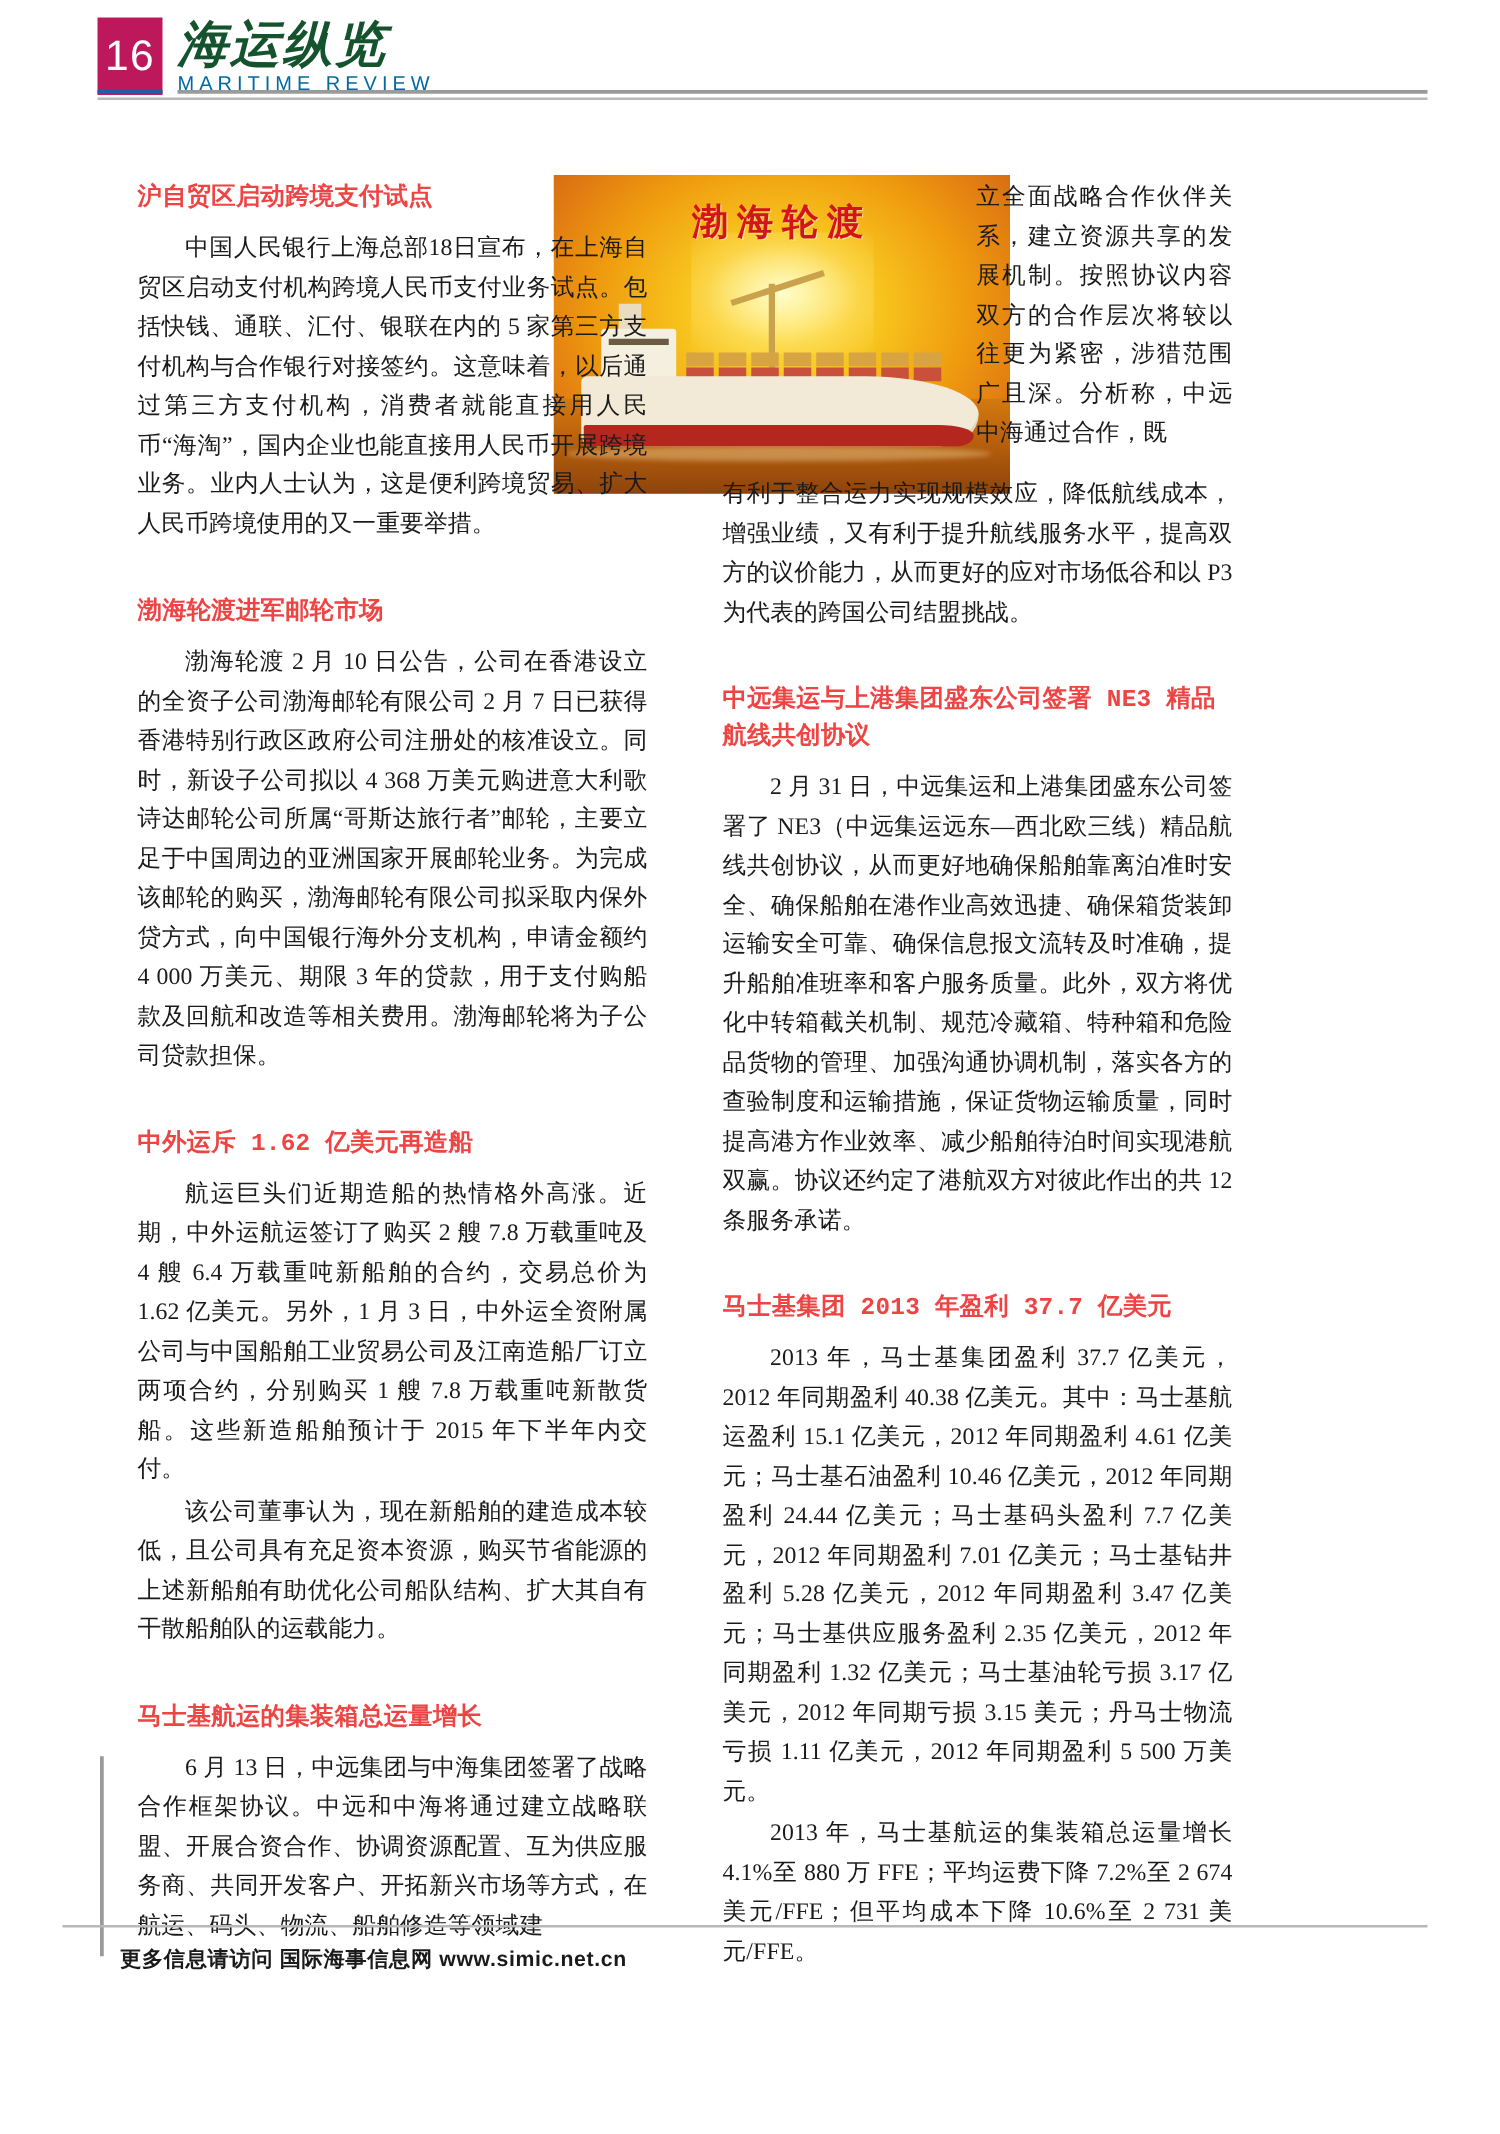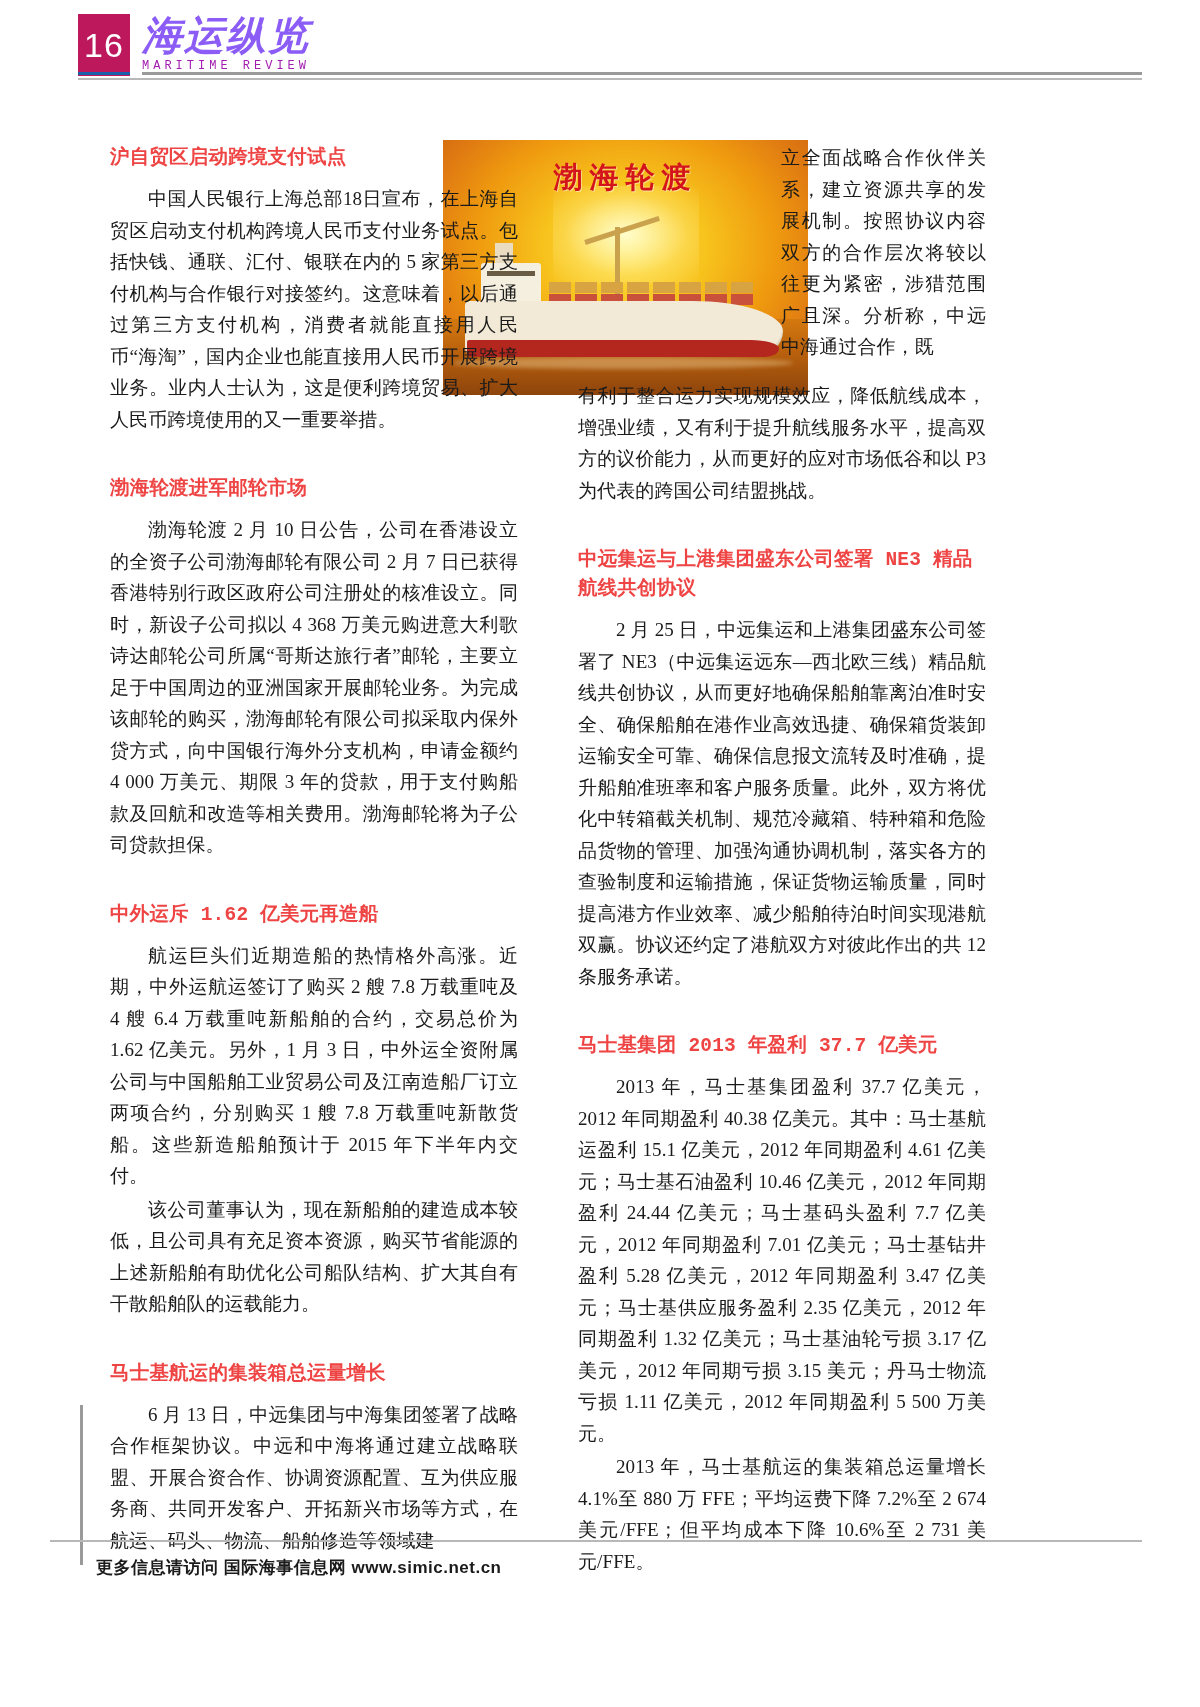--- a/index.html
+++ b/index.html
@@ -48,29 +48,29 @@
     left: 142px;
     top: 14px;
     width: 320px;
     height: 64px;
   }
   .masthead-cn {
     font-family: "Liberation Serif", serif;
     font-weight: bold;
     font-style: italic;
     font-size: 40px;
-    color: #8b5cf6;
+    color: #14532d;
     letter-spacing: 2px;
     line-height: 44px;
     white-space: nowrap;
   }
   .masthead-en {
-    font-family: Liberation Mono, monospace;
-    font-size: 12px;
-    color: #a21caf;
+    font-family: Liberation Sans, sans-serif;
+    font-size: 16px;
+    color: #0369a1;
     letter-spacing: 4px;
     margin-top: 1px;
     white-space: nowrap;
   }
   .header-rule-top {
     position: absolute;
     left: 142px;
     top: 72px;
     width: 1000px;
     height: 3px;
@@ -365,21 +365,21 @@
 
       <div style="height:238px">
         <p class="para noindent" style="width:205px; margin-left:203px;">立全面战略合作伙伴关系，建立资源共享的发展机制。按照协议内容双方的合作层次将较以往更为紧密，涉猎范围广且深。分析称，中远中海通过合作，既</p>
       </div>
 
       <p class="para noindent">有利于整合运力实现规模效应，降低航线成本，增强业绩，又有利于提升航线服务水平，提高双方的议价能力，从而更好的应对市场低谷和以 P3 为代表的跨国公司结盟挑战。</p>
 
       <div class="gap-md"></div>
 
       <h2 class="sec">中远集运与上港集团盛东公司签署 NE3 精品航线共创协议</h2>
-      <p class="para">2 月 25 日，中远集运和上港集团盛东公司签署了 NE3（中远集运远东—西北欧三线）精品航线共创协议，从而更好地确保船舶靠离泊准时安全、确保船舶在港作业高效迅捷、确保箱货装卸运输安全可靠、确保信息报文流转及时准确，提升船舶准班率和客户服务质量。此外，双方将优化中转箱截关机制、规范冷藏箱、特种箱和危险品货物的管理、加强沟通协调机制，落实各方的查验制度和运输措施，保证货物运输质量，同时提高港方作业效率、减少船舶待泊时间实现港航双赢。协议还约定了港航双方对彼此作出的共 12 条服务承诺。</p>
+      <p class="para">2 月 31 日，中远集运和上港集团盛东公司签署了 NE3（中远集运远东—西北欧三线）精品航线共创协议，从而更好地确保船舶靠离泊准时安全、确保船舶在港作业高效迅捷、确保箱货装卸运输安全可靠、确保信息报文流转及时准确，提升船舶准班率和客户服务质量。此外，双方将优化中转箱截关机制、规范冷藏箱、特种箱和危险品货物的管理、加强沟通协调机制，落实各方的查验制度和运输措施，保证货物运输质量，同时提高港方作业效率、减少船舶待泊时间实现港航双赢。协议还约定了港航双方对彼此作出的共 12 条服务承诺。</p>
 
       <div class="gap-md"></div>
 
       <h2 class="sec">马士基集团 2013 年盈利 37.7 亿美元</h2>
       <p class="para">2013 年，马士基集团盈利 37.7 亿美元，2012 年同期盈利 40.38 亿美元。其中：马士基航运盈利 15.1 亿美元，2012 年同期盈利 4.61 亿美元；马士基石油盈利 10.46 亿美元，2012 年同期盈利 24.44 亿美元；马士基码头盈利 7.7 亿美元，2012 年同期盈利 7.01 亿美元；马士基钻井盈利 5.28 亿美元，2012 年同期盈利 3.47 亿美元；马士基供应服务盈利 2.35 亿美元，2012 年同期盈利 1.32 亿美元；马士基油轮亏损 3.17 亿美元，2012 年同期亏损 3.15 美元；丹马士物流亏损 1.11 亿美元，2012 年同期盈利 5 500 万美元。</p>
       <p class="para">2013 年，马士基航运的集装箱总运量增长 4.1%至 880 万 FFE；平均运费下降 7.2%至 2 674 美元/FFE；但平均成本下降 10.6%至 2 731 美元/FFE。</p>
     </div>
   </div>
 
   <div class="left-bar"></div>

